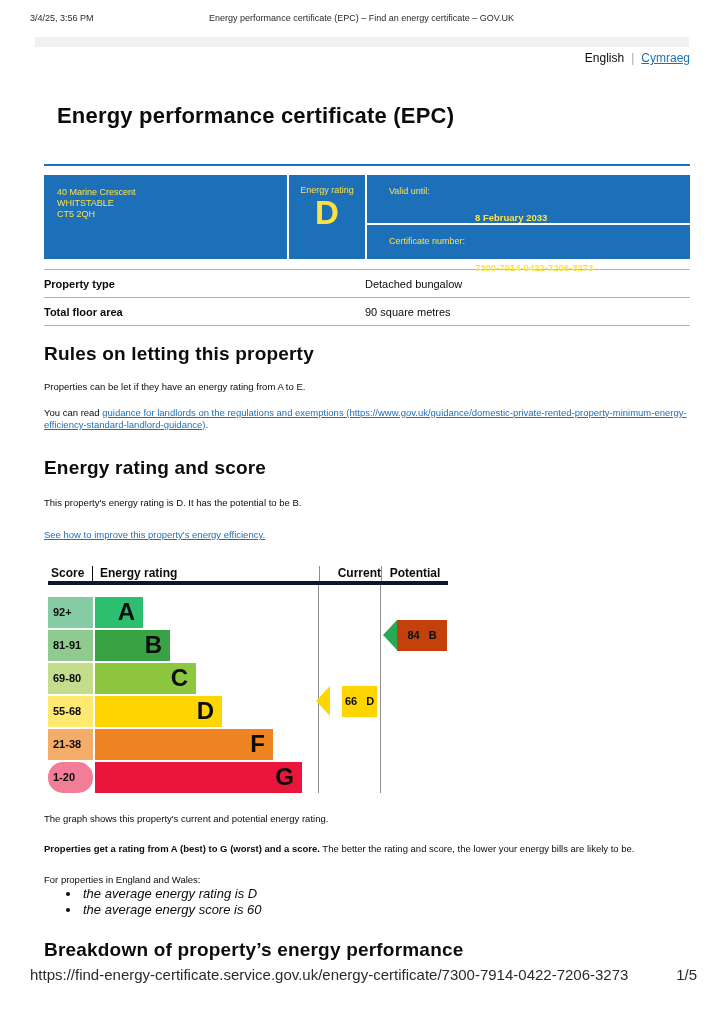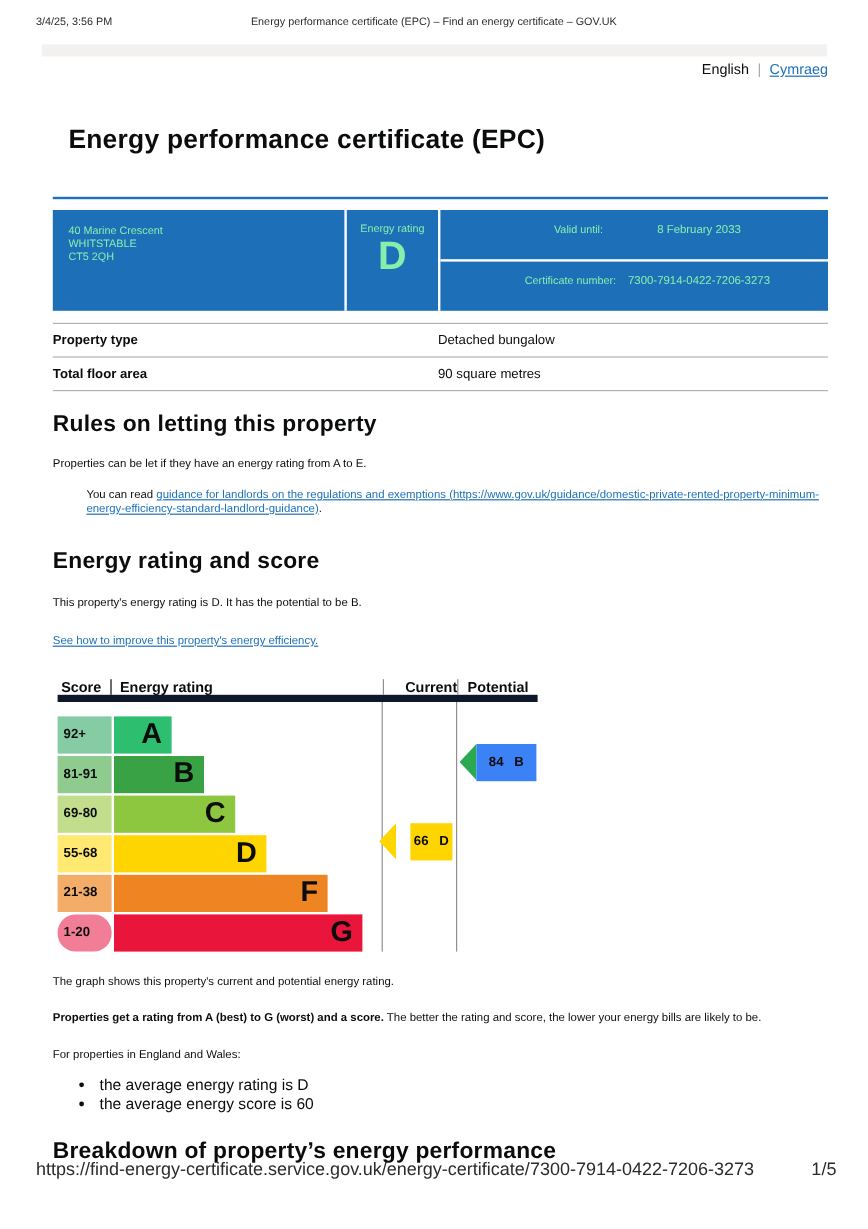--- a/index.html
+++ b/index.html
@@ -45,59 +45,59 @@
   h1.page-title {
     margin-top: 103px; margin-left: 13px;
     font-size: 22px; font-weight: bold; letter-spacing: 0.2px;
   }
   .blue-rule {
     margin-top: 35px; height: 2px; background: #1d70b8;
   }
 
   
   .summary-box {
-    margin-top: 9px; height: 84px; background: #1d70b8; color: #86efac;
+    margin-top: 9px; height: 84px; background: #1d70b8; color: #fde047;
     display: flex;
   }
   .summary-address { width: 243px; padding: 12px 0 0 13px; font-size: 9px; line-height: 11px; }
   .summary-rating {
     width: 80px; border-left: 2px solid #ffffff; border-right: 2px solid #ffffff;
     text-align: center; padding-top: 10px;
   }
   .summary-rating .rating-label { font-size: 9px; }
   .summary-rating .rating-letter { font-size: 33px; font-weight: bold; line-height: 36px; }
   .summary-meta { flex: 1; display: flex; flex-direction: column; }
-  .summary-meta .meta-row { flex: 1; display: flex; padding: 11px 0 0 22px; justify-content: center; }
+  .summary-meta .meta-row { flex: 1; display: flex; padding: 11px 0 0 22px; }
   .summary-meta .meta-row + .meta-row { border-top: 2px solid #ffffff; }
   .meta-label { width: 86px; font-size: 9px; line-height: 11px; }
-  .meta-value { font-size: 9.5px; font-weight: normal; }
+  .meta-value { font-size: 9.5px; font-weight: bold; margin-top: 26px; }
 
   
   .facts-table { margin-top: 10px; width: 100%; border-collapse: collapse; }
   .facts-table td {
     border-top: 1px solid #b1b4b6; border-bottom: 1px solid #b1b4b6;
     height: 28px; font-size: 11px; vertical-align: middle;
   }
   .facts-table td.flabel { font-weight: bold; width: 321px; }
 
   h2.section-heading { font-size: 19px; font-weight: bold; letter-spacing: 0.2px; }
   .h-rules { margin-top: 17px; }
   .h-score-sec { margin-top: 25px; }
   .h-breakdown { margin-top: 22px; }
   p.body-text { font-size: 9.5px; line-height: 12.5px; }
   .mt16 { margin-top: 16px; }
-  .mt12 { margin-top: 13px; margin-left: 28px; }
+  .mt12 { margin-top: 13px; }
   .mt18 { margin-top: 18px; }
   .mt20 { margin-top: 20px; }
-  .bullets { margin-top: 10px; padding-left: 37px; font-size: 13px; line-height: 15.5px; }
+  .bullets { padding-left: 37px; font-size: 13px; line-height: 15.5px; font-style: italic; }
   .bullets li { padding-left: 2px; }
 
   
   .epc-chart { margin-top: 24px; margin-left: 4px; width: 400px; font-size: 12px; }
-  .epc-head { display: flex; height: 19px; border-bottom: 6px solid #0f172a; font-weight: bold; }
+  .epc-head { display: flex; height: 19px; border-bottom: 4px solid #0f172a; font-weight: bold; }
   .epc-head .hc-score { width: 45px; border-right: 1px solid #0b0c0c; padding-left: 3px; }
   .epc-head .hc-rating { flex: 1; padding-left: 7px; }
   .epc-head .hc-current { width: 62px; border-left: 1px solid #8f8f8f; text-align: right; }
   .epc-head .hc-potential { width: 67px; border-left: 1px solid #8f8f8f; text-align: center; }
   .epc-body { position: relative; padding-top: 12px; }
   .epc-row { display: flex; height: 31px; margin-bottom: 2px; }
   .epc-score {
     width: 45px; font-weight: bold; font-size: 11px;
     display: flex; align-items: center; padding-left: 5px;
   }
@@ -119,21 +119,21 @@
   .arrow-bodybox {
     flex: 1; display: flex; align-items: center; justify-content: center;
     font-weight: bold; font-size: 11px; color: #0b0c0c;
   }
   .arrow-bodybox .num { margin-right: 9px; }
   .arrow-current { left: 268px; width: 61px; top: 101px; gap: 12px; }
   .arrow-current .arrow-tip { border-right: 14px solid #ffd500; }
   .arrow-current .arrow-bodybox { background: #ffd500; }
   .arrow-potential { left: 335px; width: 64px; top: 35px; }
   .arrow-potential .arrow-tip { border-right: 14px solid #2aa852; }
-  .arrow-potential .arrow-bodybox { background: #3b82f6; }
+  .arrow-potential .arrow-bodybox { background: #c2410c; }
 
   .bold { font-weight: bold; }
 </style>
 </head>
 <body>
 
 <div class="page">
 
   <div class="print-header">
     <span class="datetime">3/4/25, 3:56 PM</span>

